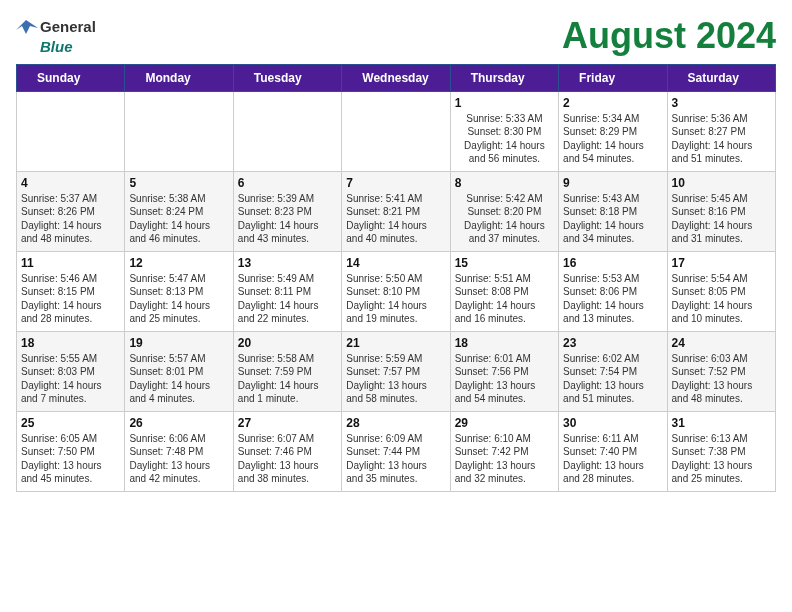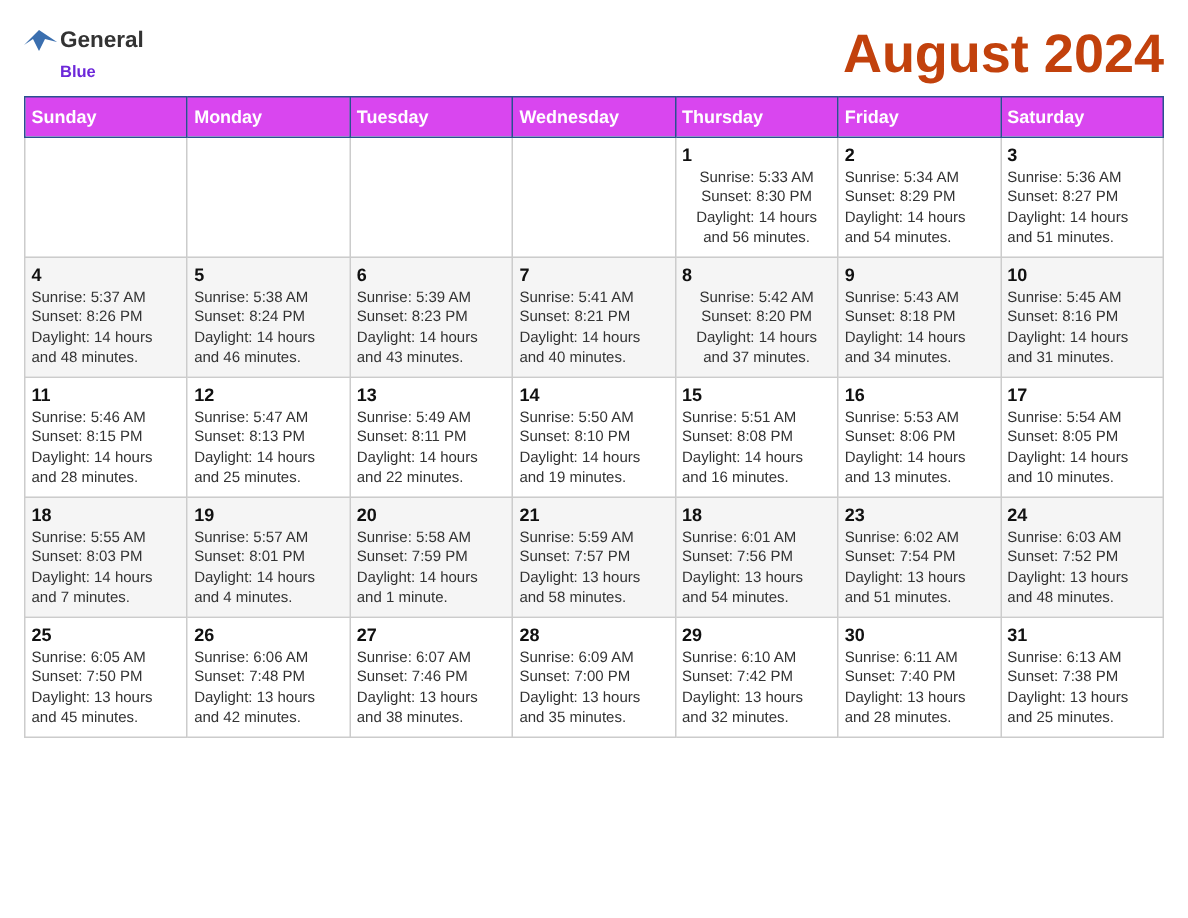--- a/index.html
+++ b/index.html
@@ -21,37 +21,37 @@
       align-items: center;
       gap: 4px;
       justify-content: center;
     }
     .title-area {
       text-align: right;
     }
     .month-title {
       font-size: 36px;
       font-weight: bold;
-      color: #c2410c;
+      color: #15803d;
       line-height: 1.1;
     }
     .location-title {
       font-size: 15px;
       color: #333;
       font-weight: normal;
     }
     table {
       width: 100%;
       border-collapse: collapse;
       font-size: 11px;
     }
     thead th {
-      background-color: #d946ef;
+      background-color: #4c1d95;
       color: #fff;
-      padding: 6px 4px;
+      padding: 6px 20px;
       text-align: left;
       font-size: 12px;
       font-weight: bold;
       border: 1px solid #2a5090;
     }
     tbody td {
       border: 1px solid #ccc;
       vertical-align: top;
       padding: 4px;
       width: 14.28%;
@@ -81,21 +81,21 @@
 
 <div class="header-area">
   <div class="logo">
     <div style="line-height:1.1;">
       <div style="display:flex;align-items:center;gap:2px;">
         <svg width="22" height="22" viewBox="0 0 22 22">
           <polygon points="10,4 22,12 14,10 10,18 6,10 0,14" fill="#3b6faf"></polygon>
         </svg>
         <span style="font-size:15px;font-weight:bold;color:#333;font-family:Arial;">General</span>
       </div>
-      <span style="font-size:11px;font-weight:bold;color:#6d28d9;font-family:Arial;margin-left:24px;">Blue</span>
+      <span style="font-size:15px;font-weight:bold;color:#0f766e;font-family:Arial;margin-left:24px;font-style:italic;">Blue</span>
     </div>
   </div>
   <div class="title-area">
     <div class="month-title">August 2024</div>
   </div>
 </div>
 
 <table>
   <thead>
     <tr>
@@ -307,21 +307,21 @@
         <td>
           <div class="day-number">27</div>
           <div class="day-info" style="white-space: pre-line;">Sunrise: 6:07 AM
 Sunset: 7:46 PM
 Daylight: 13 hours
 and 38 minutes.</div>
         </td>
         <td>
           <div class="day-number">28</div>
           <div class="day-info" style="white-space: pre-line;">Sunrise: 6:09 AM
-Sunset: 7:00 PM
+Sunset: 7:44 PM
 Daylight: 13 hours
 and 35 minutes.</div>
         </td>
         <td>
           <div class="day-number">29</div>
           <div class="day-info" style="white-space: pre-line;">Sunrise: 6:10 AM
 Sunset: 7:42 PM
 Daylight: 13 hours
 and 32 minutes.</div>
         </td>

